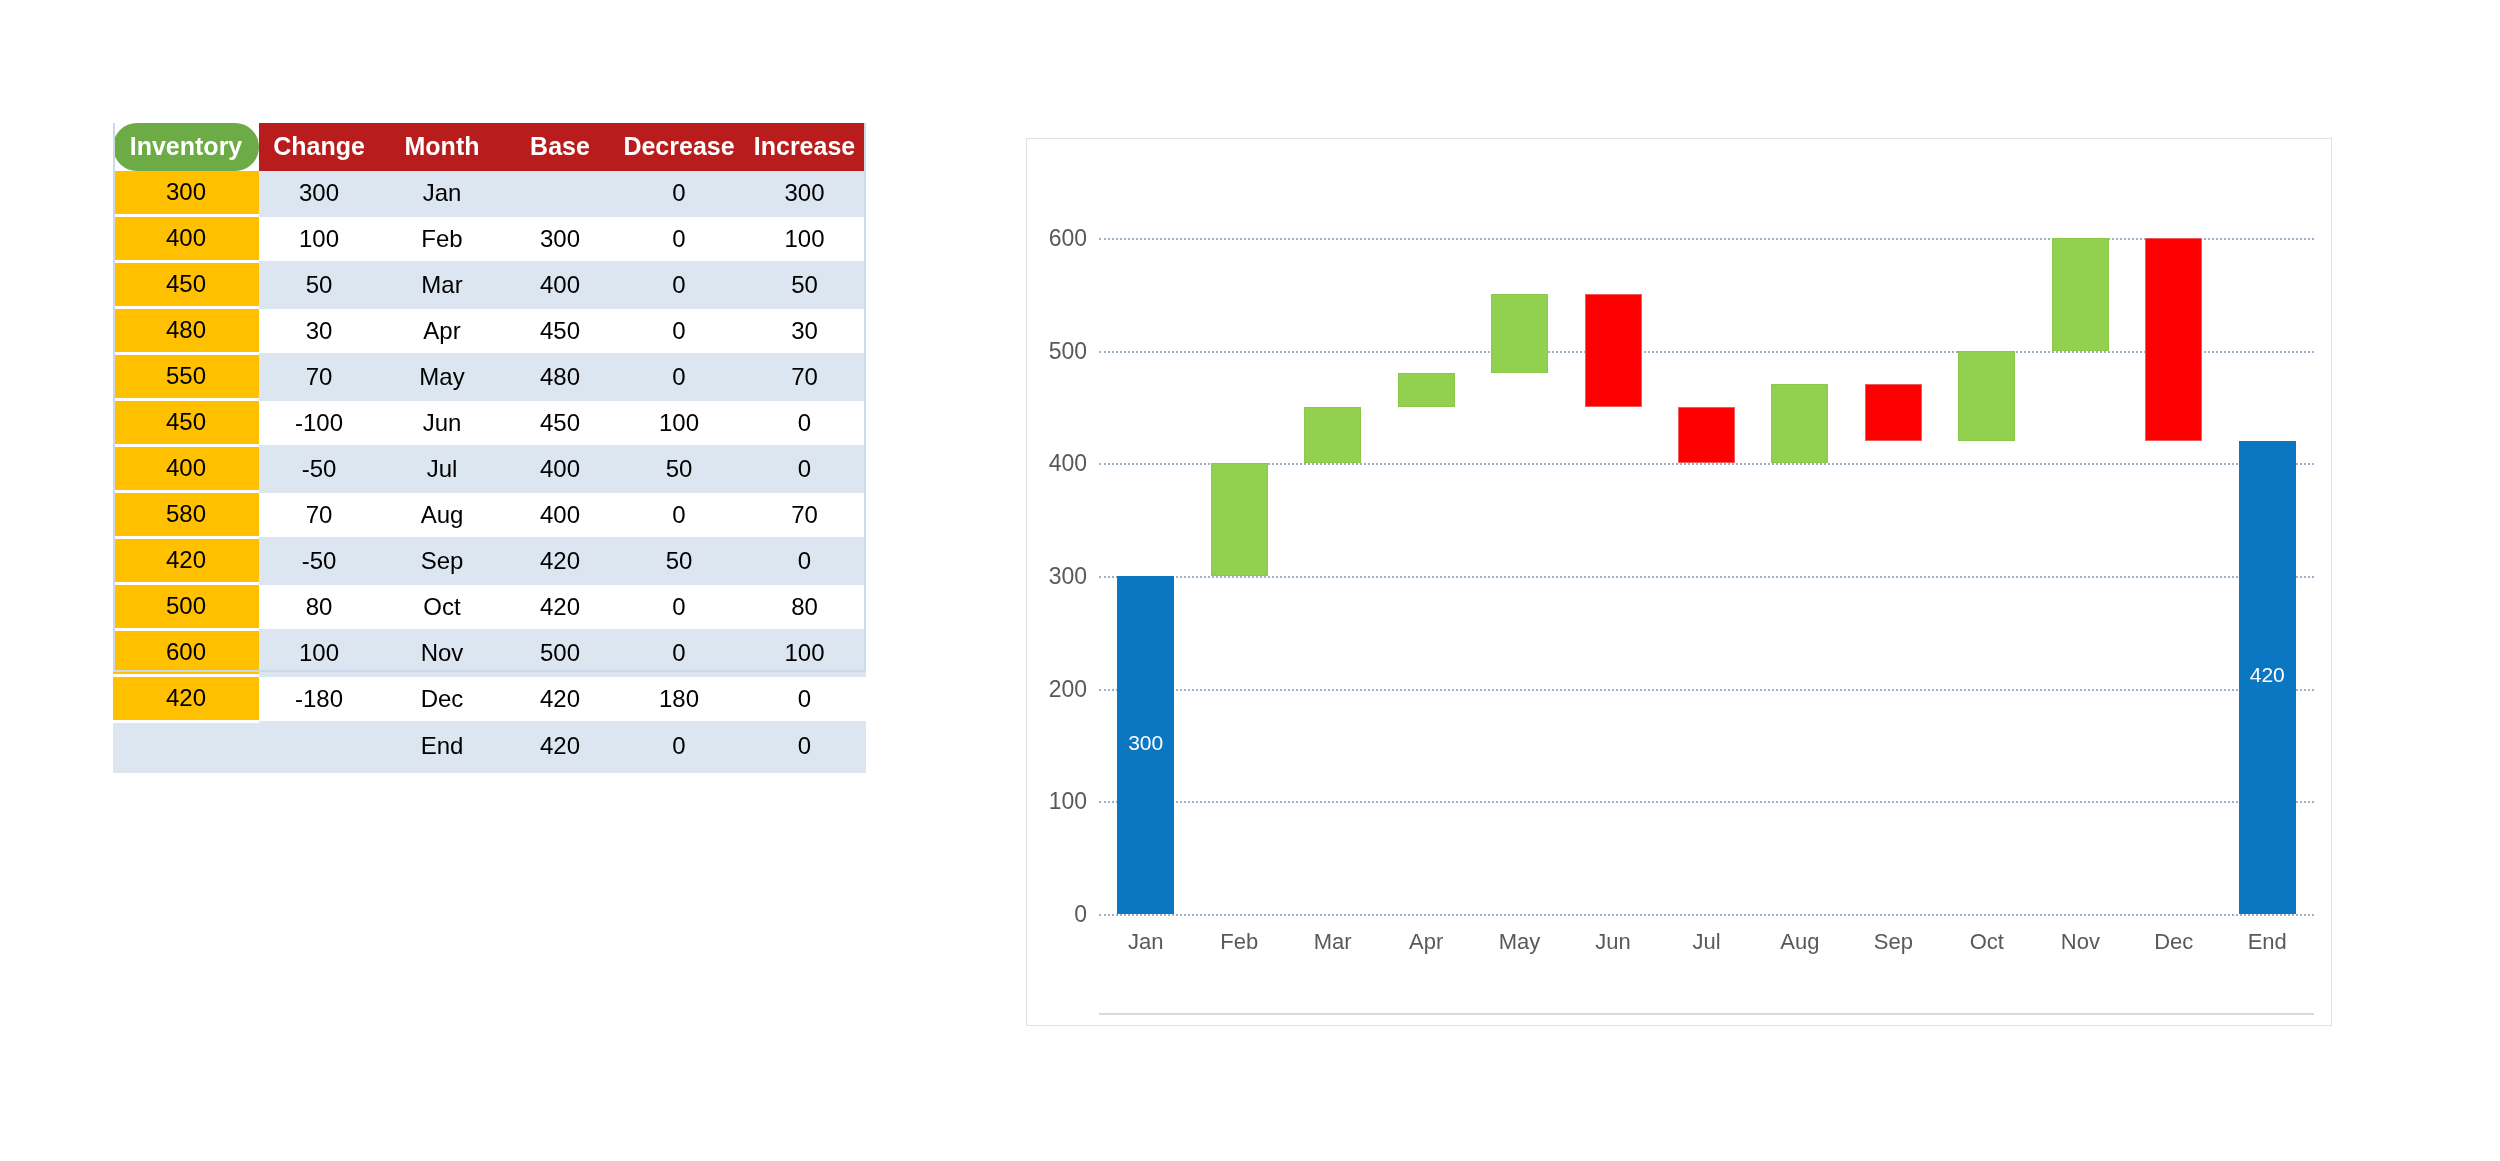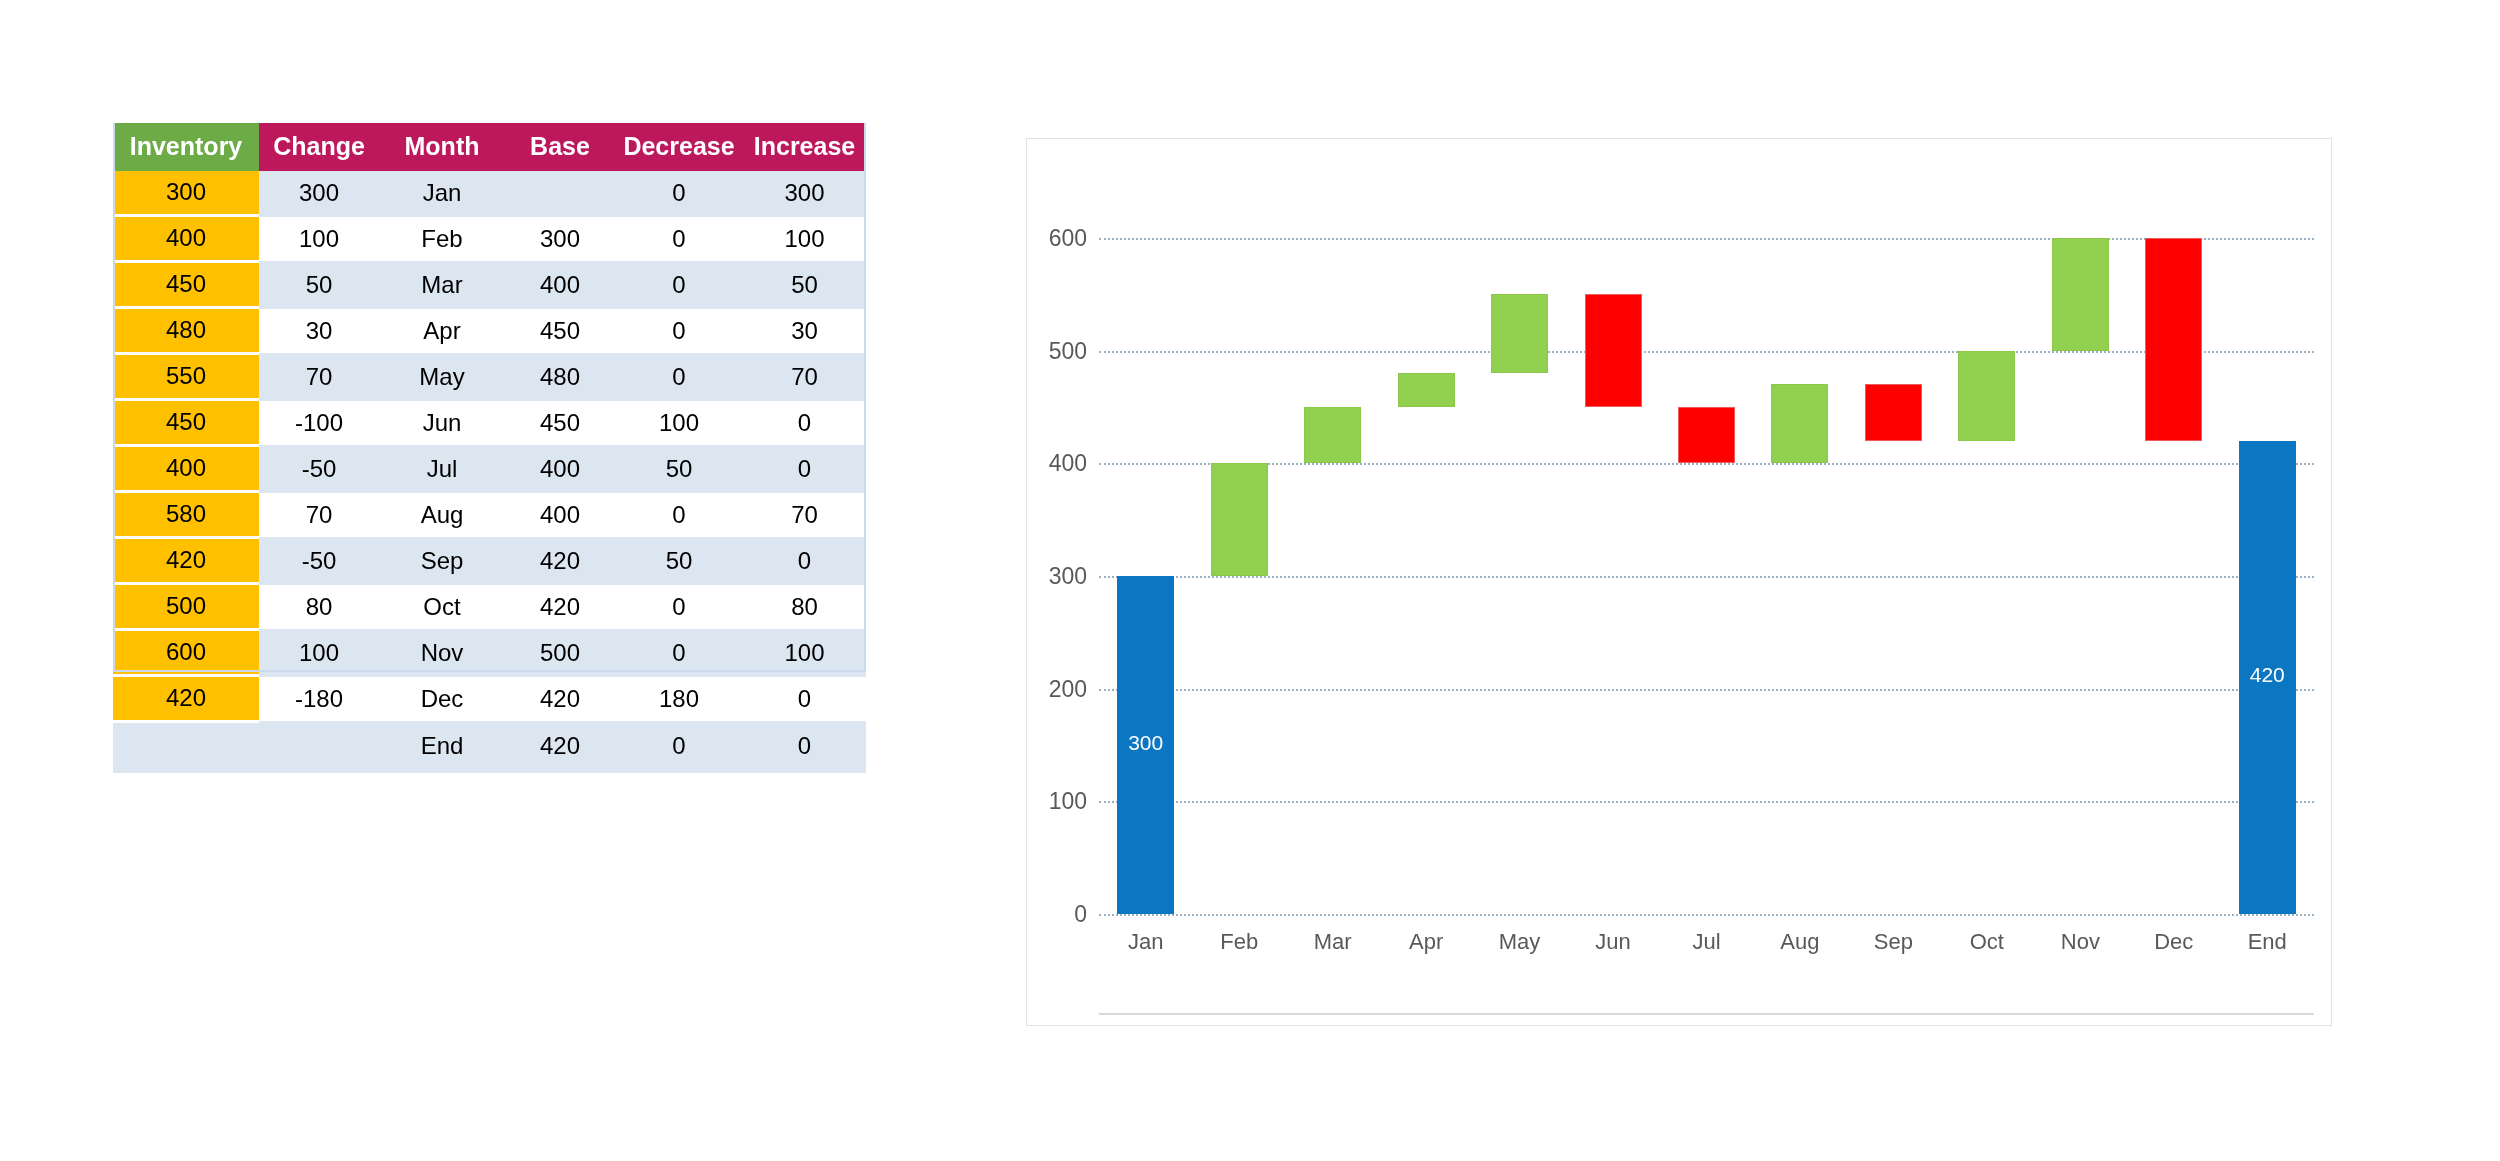--- a/index.html
+++ b/index.html
@@ -37,22 +37,22 @@
   table.inv-table col.c-increase  { width: 123px; }
 
   table.inv-table th {
     color: #ffffff;
     font-weight: bold;
     font-size: 25px;
     padding: 9px 6px 10px 6px;
     text-align: center;
     white-space: nowrap;
   }
-  th.head-inventory { background: #6DAB46; }
-  th.head-blue      { background: #be185d; }
+  th.head-inventory { background: #6DAB46; border-radius: 24px; }
+  th.head-blue      { background: #b91c1c; }
 
   table.inv-table td {
     text-align: center;
     padding: 7px 6px 8px 6px;
     color: #000000;
     font-size: 24px;
     white-space: nowrap;
   }
   td.cell-inventory {
     background: #FFC000;

